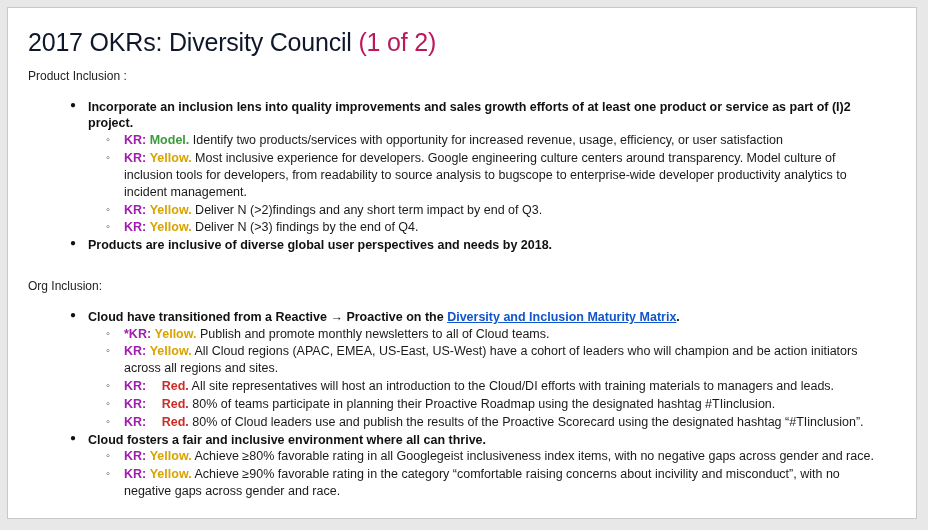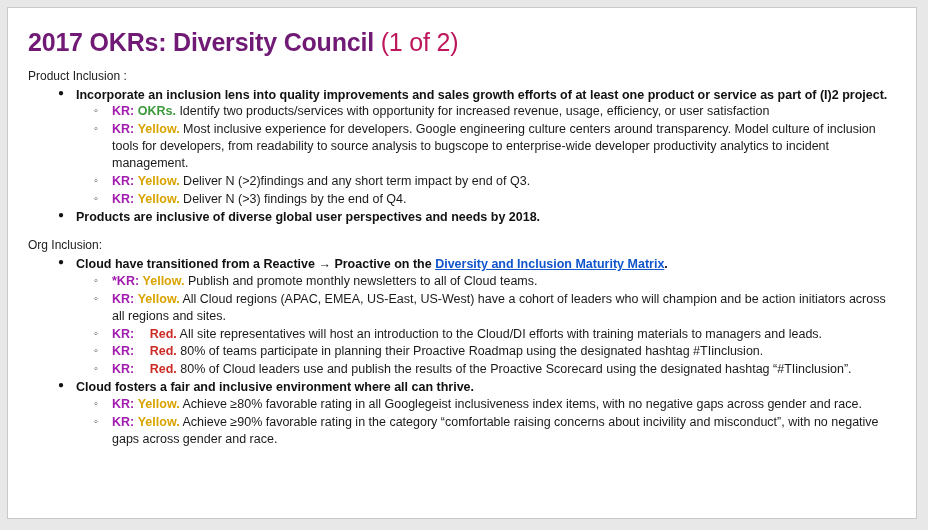--- a/index.html
+++ b/index.html
@@ -26,35 +26,35 @@
     overflow: hidden;
   }
   .doc-title {
     font-size: 25px;
     color: #6b6b6b;
     margin: 6px 0 12px 2px;
     letter-spacing: -0.2px;
     line-height: 1.15;
   }
   .doc-title .strong {
-    font-weight: bold;
-    color: #701a75;
+    font-weight: normal;
+    color: #0f172a;
   }
   .doc-title .light {
     font-weight: normal;
     color: #be185d;
   }
   .section-label {
     font-size: 12px;
     color: #222222;
     margin: 0 0 1px 2px;
   }
   ul.lvl1 {
     list-style: none;
-    margin: 4px;
+    margin: 16px;
     padding: 0;
   }
   ul.lvl1 > li.b1 {
     position: relative;
     padding-left: 46px;
     margin: 0 0 1px 0;
     font-size: 12.5px;
     font-weight: bold;
     color: #111111;
     line-height: 1.33;
@@ -119,21 +119,21 @@
   </h1>
 
   <div class="section">
     <div class="section-label">Product Inclusion :</div>
     <ul class="lvl1">
       <li class="b1">
         <span>Incorporate an inclusion lens into quality improvements and sales growth efforts of at least one product or service as part of (I)2 project.</span>
         <ul class="lvl2">
           <li class="b2">
             <span class="kr-label">KR:</span>
-            <span class="status green">OKRs.</span>
+            <span class="status green">Model.</span>
             <span class="kr-text">Identify two products/services with opportunity for increased revenue, usage, efficiency, or user satisfaction</span>
           </li>
           <li class="b2">
             <span class="kr-label">KR:</span>
             <span class="status yellow">Yellow.</span>
             <span class="kr-text">Most inclusive experience for developers. Google engineering culture centers around transparency. Model culture of inclusion tools for developers, from readability to source analysis to bugscope to enterprise-wide developer productivity analytics to incident management.</span>
           </li>
           <li class="b2">
             <span class="kr-label">KR:</span>
             <span class="status yellow">Yellow.</span>

